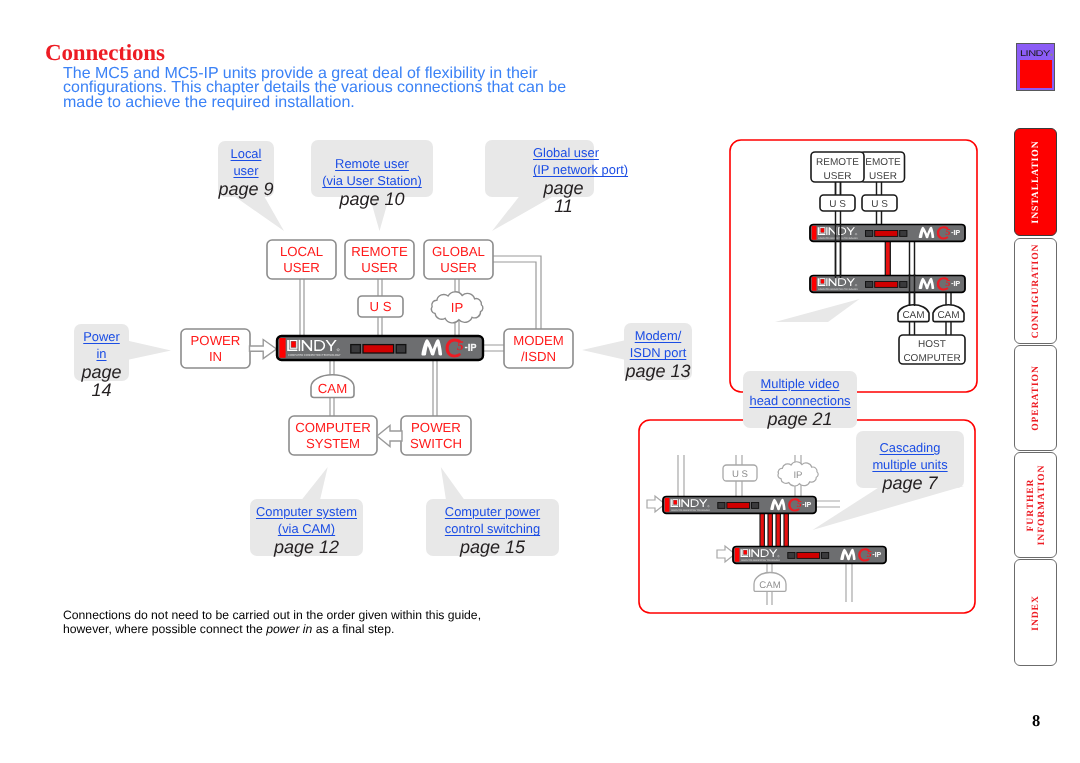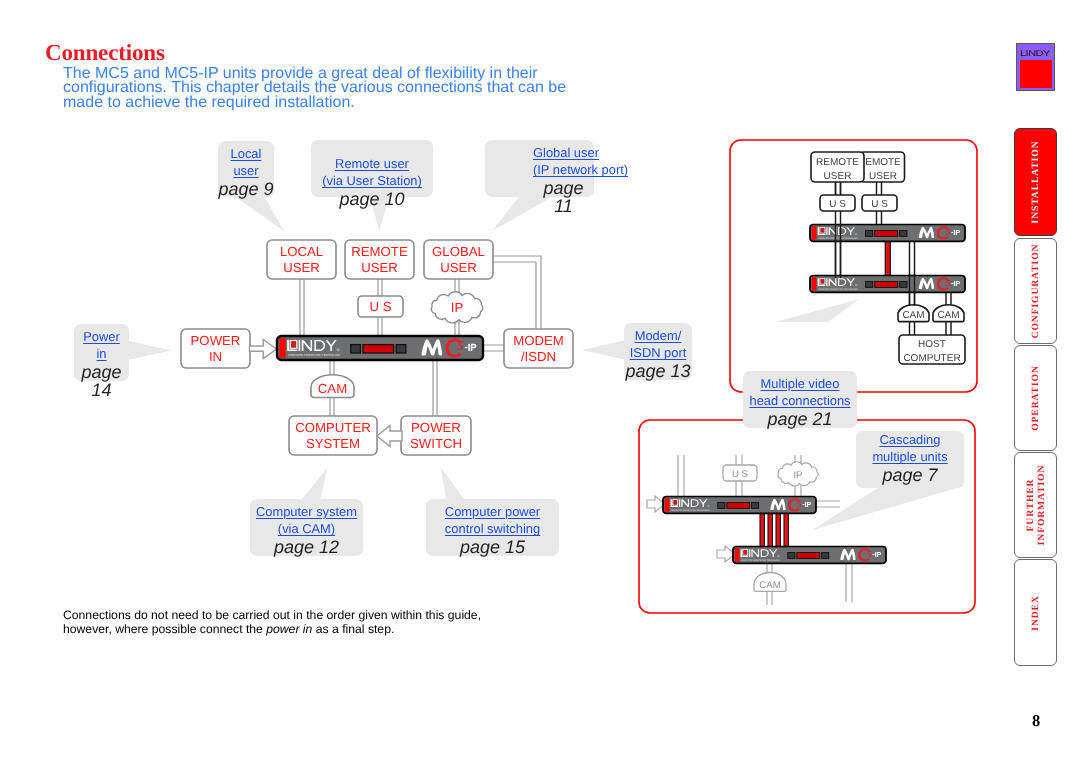--- a/index.html
+++ b/index.html
@@ -314,17 +314,17 @@
   <span class="ln">Computer power </span>
   <span class="ln">control switching</span>
   <span class="pg">page 15</span>
 </div>
 
 <div class="callout" style="left:743px;top:323px;width:114px;height:57px;padding-top:4px;margin-top:48px;">
   <span class="ln">Multiple video </span>
   <span class="ln">head connections</span>
   <span class="pg">page 21</span>
 </div>
-<div class="callout" style="left:856px;top:431px;width:108px;height:57px;padding-top:0;">
+<div class="callout" style="left:856px;top:431px;width:108px;height:57px;padding-top:8px;">
   <span class="ln">Cascading</span>
   <span class="ln">multiple units</span>
   <span class="pg">page 7</span>
 </div>
 
 </body></html>

